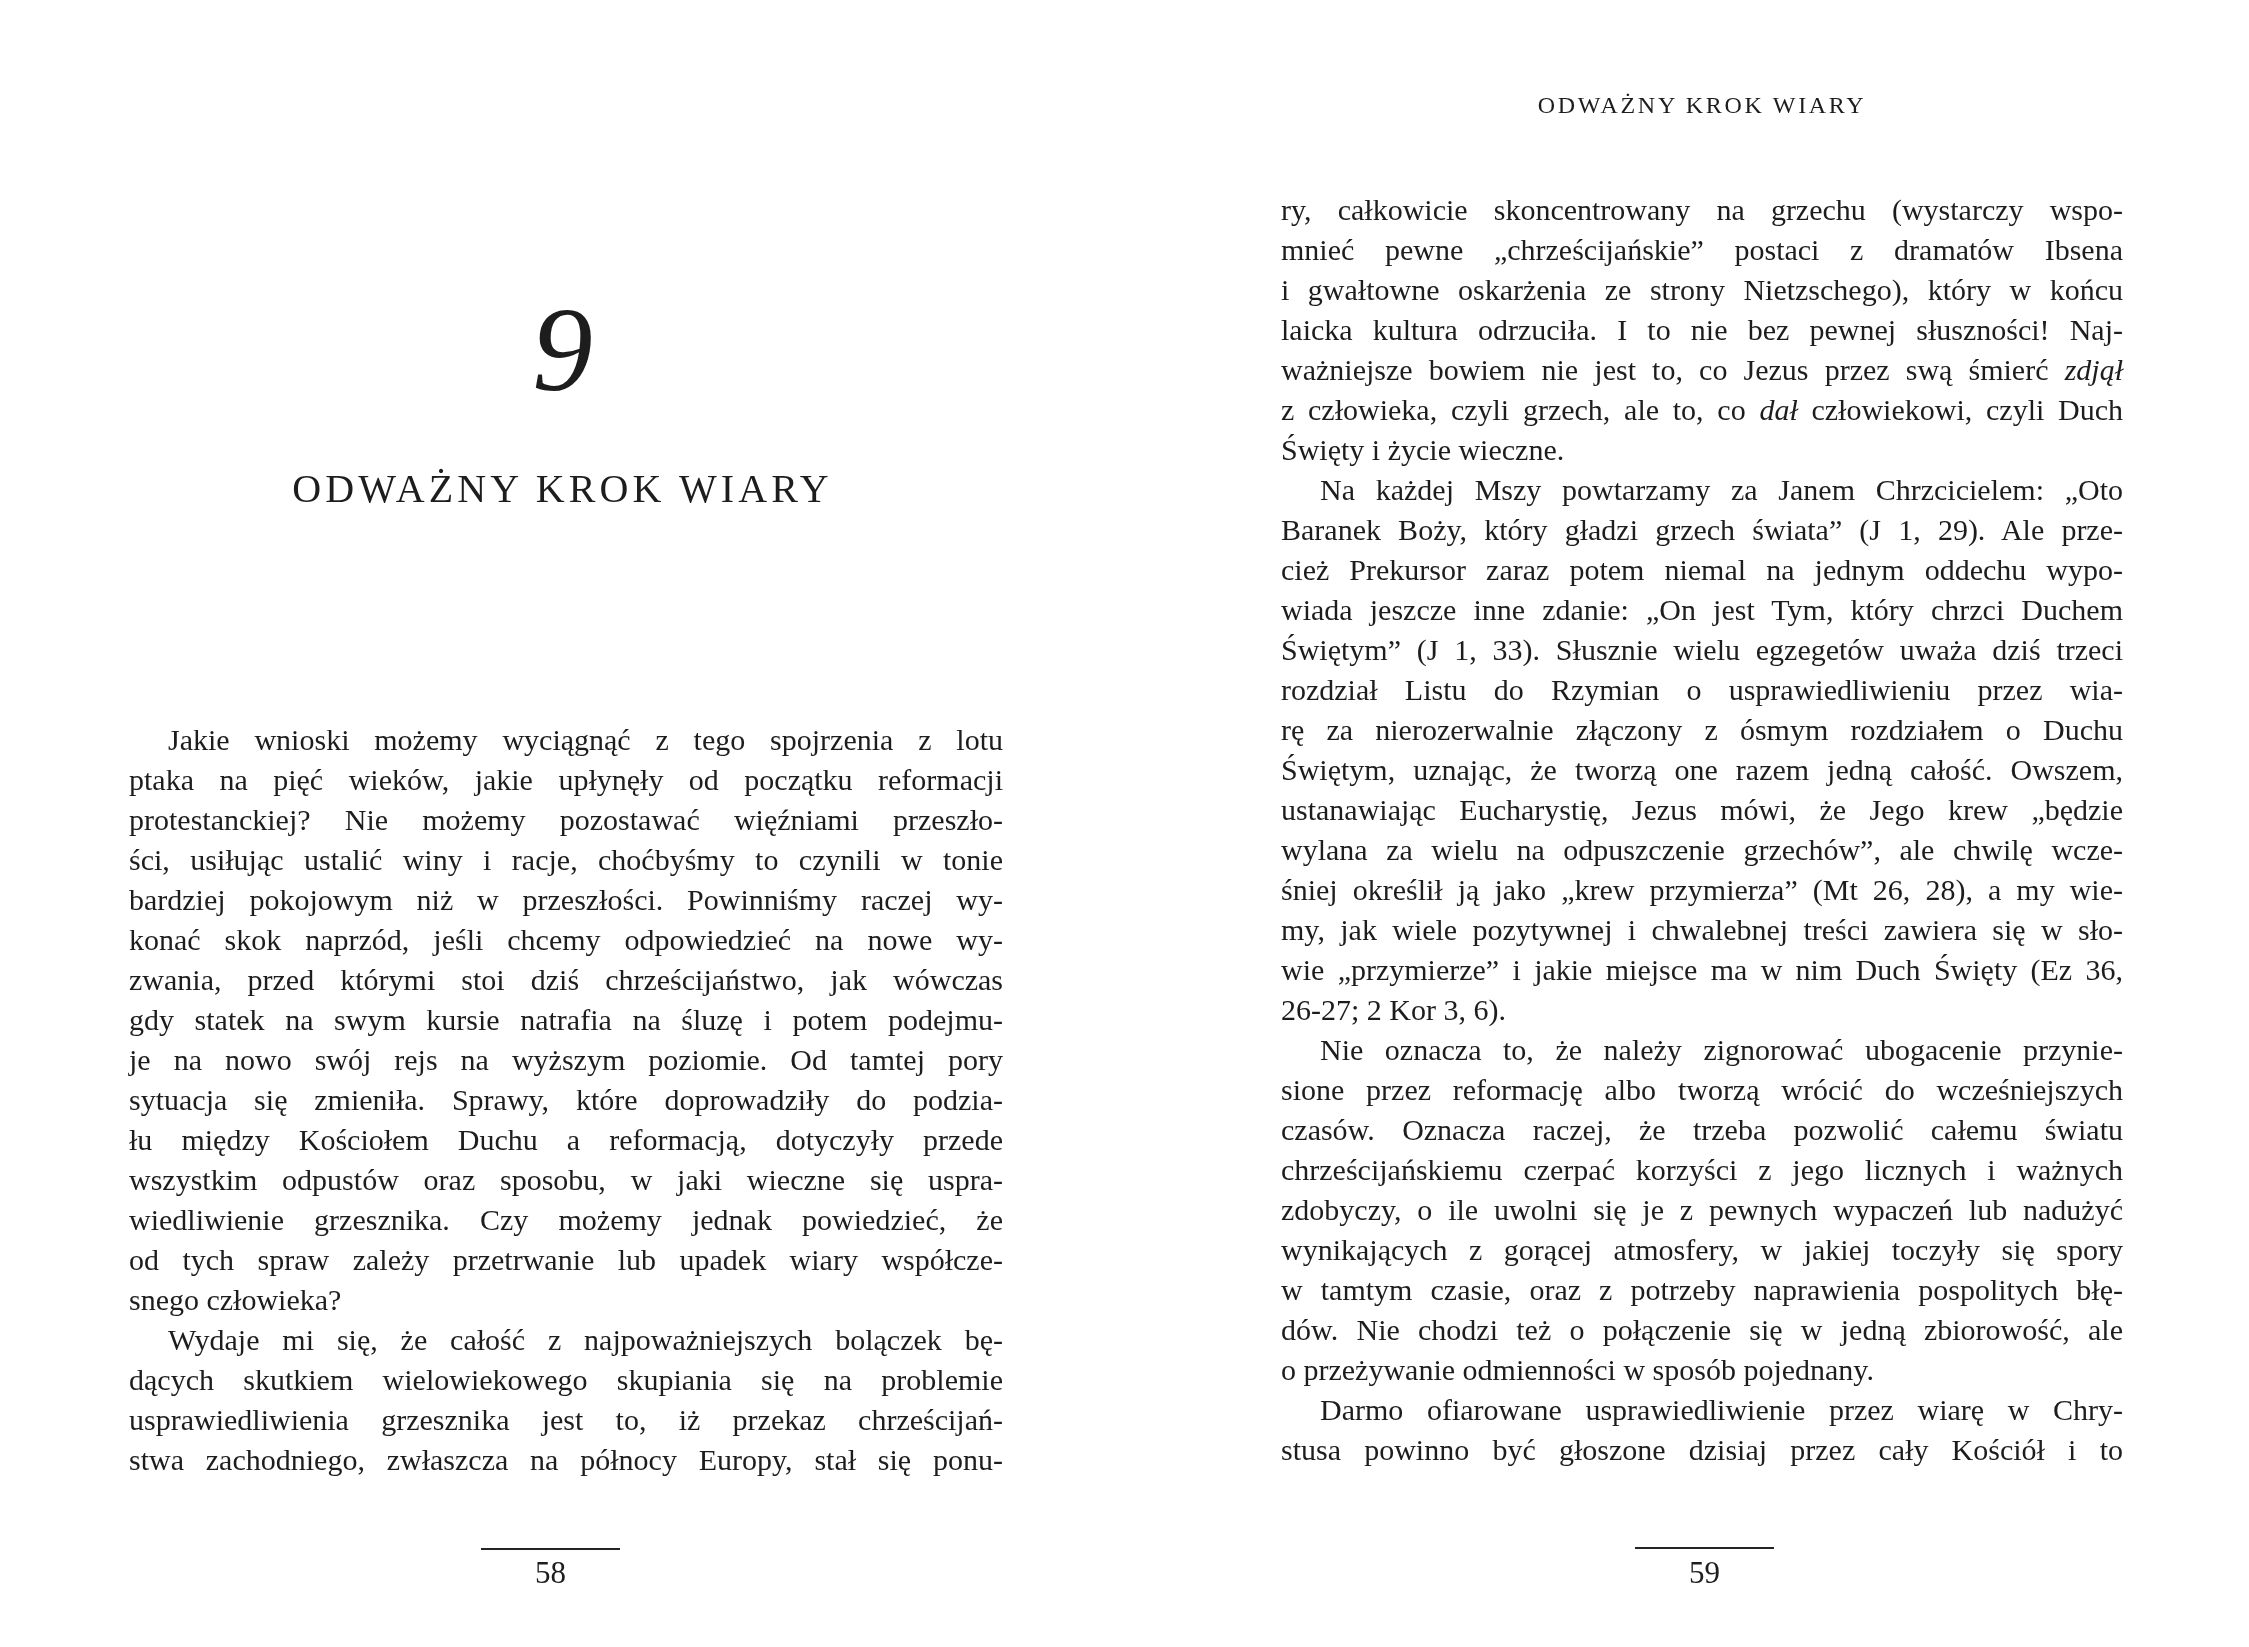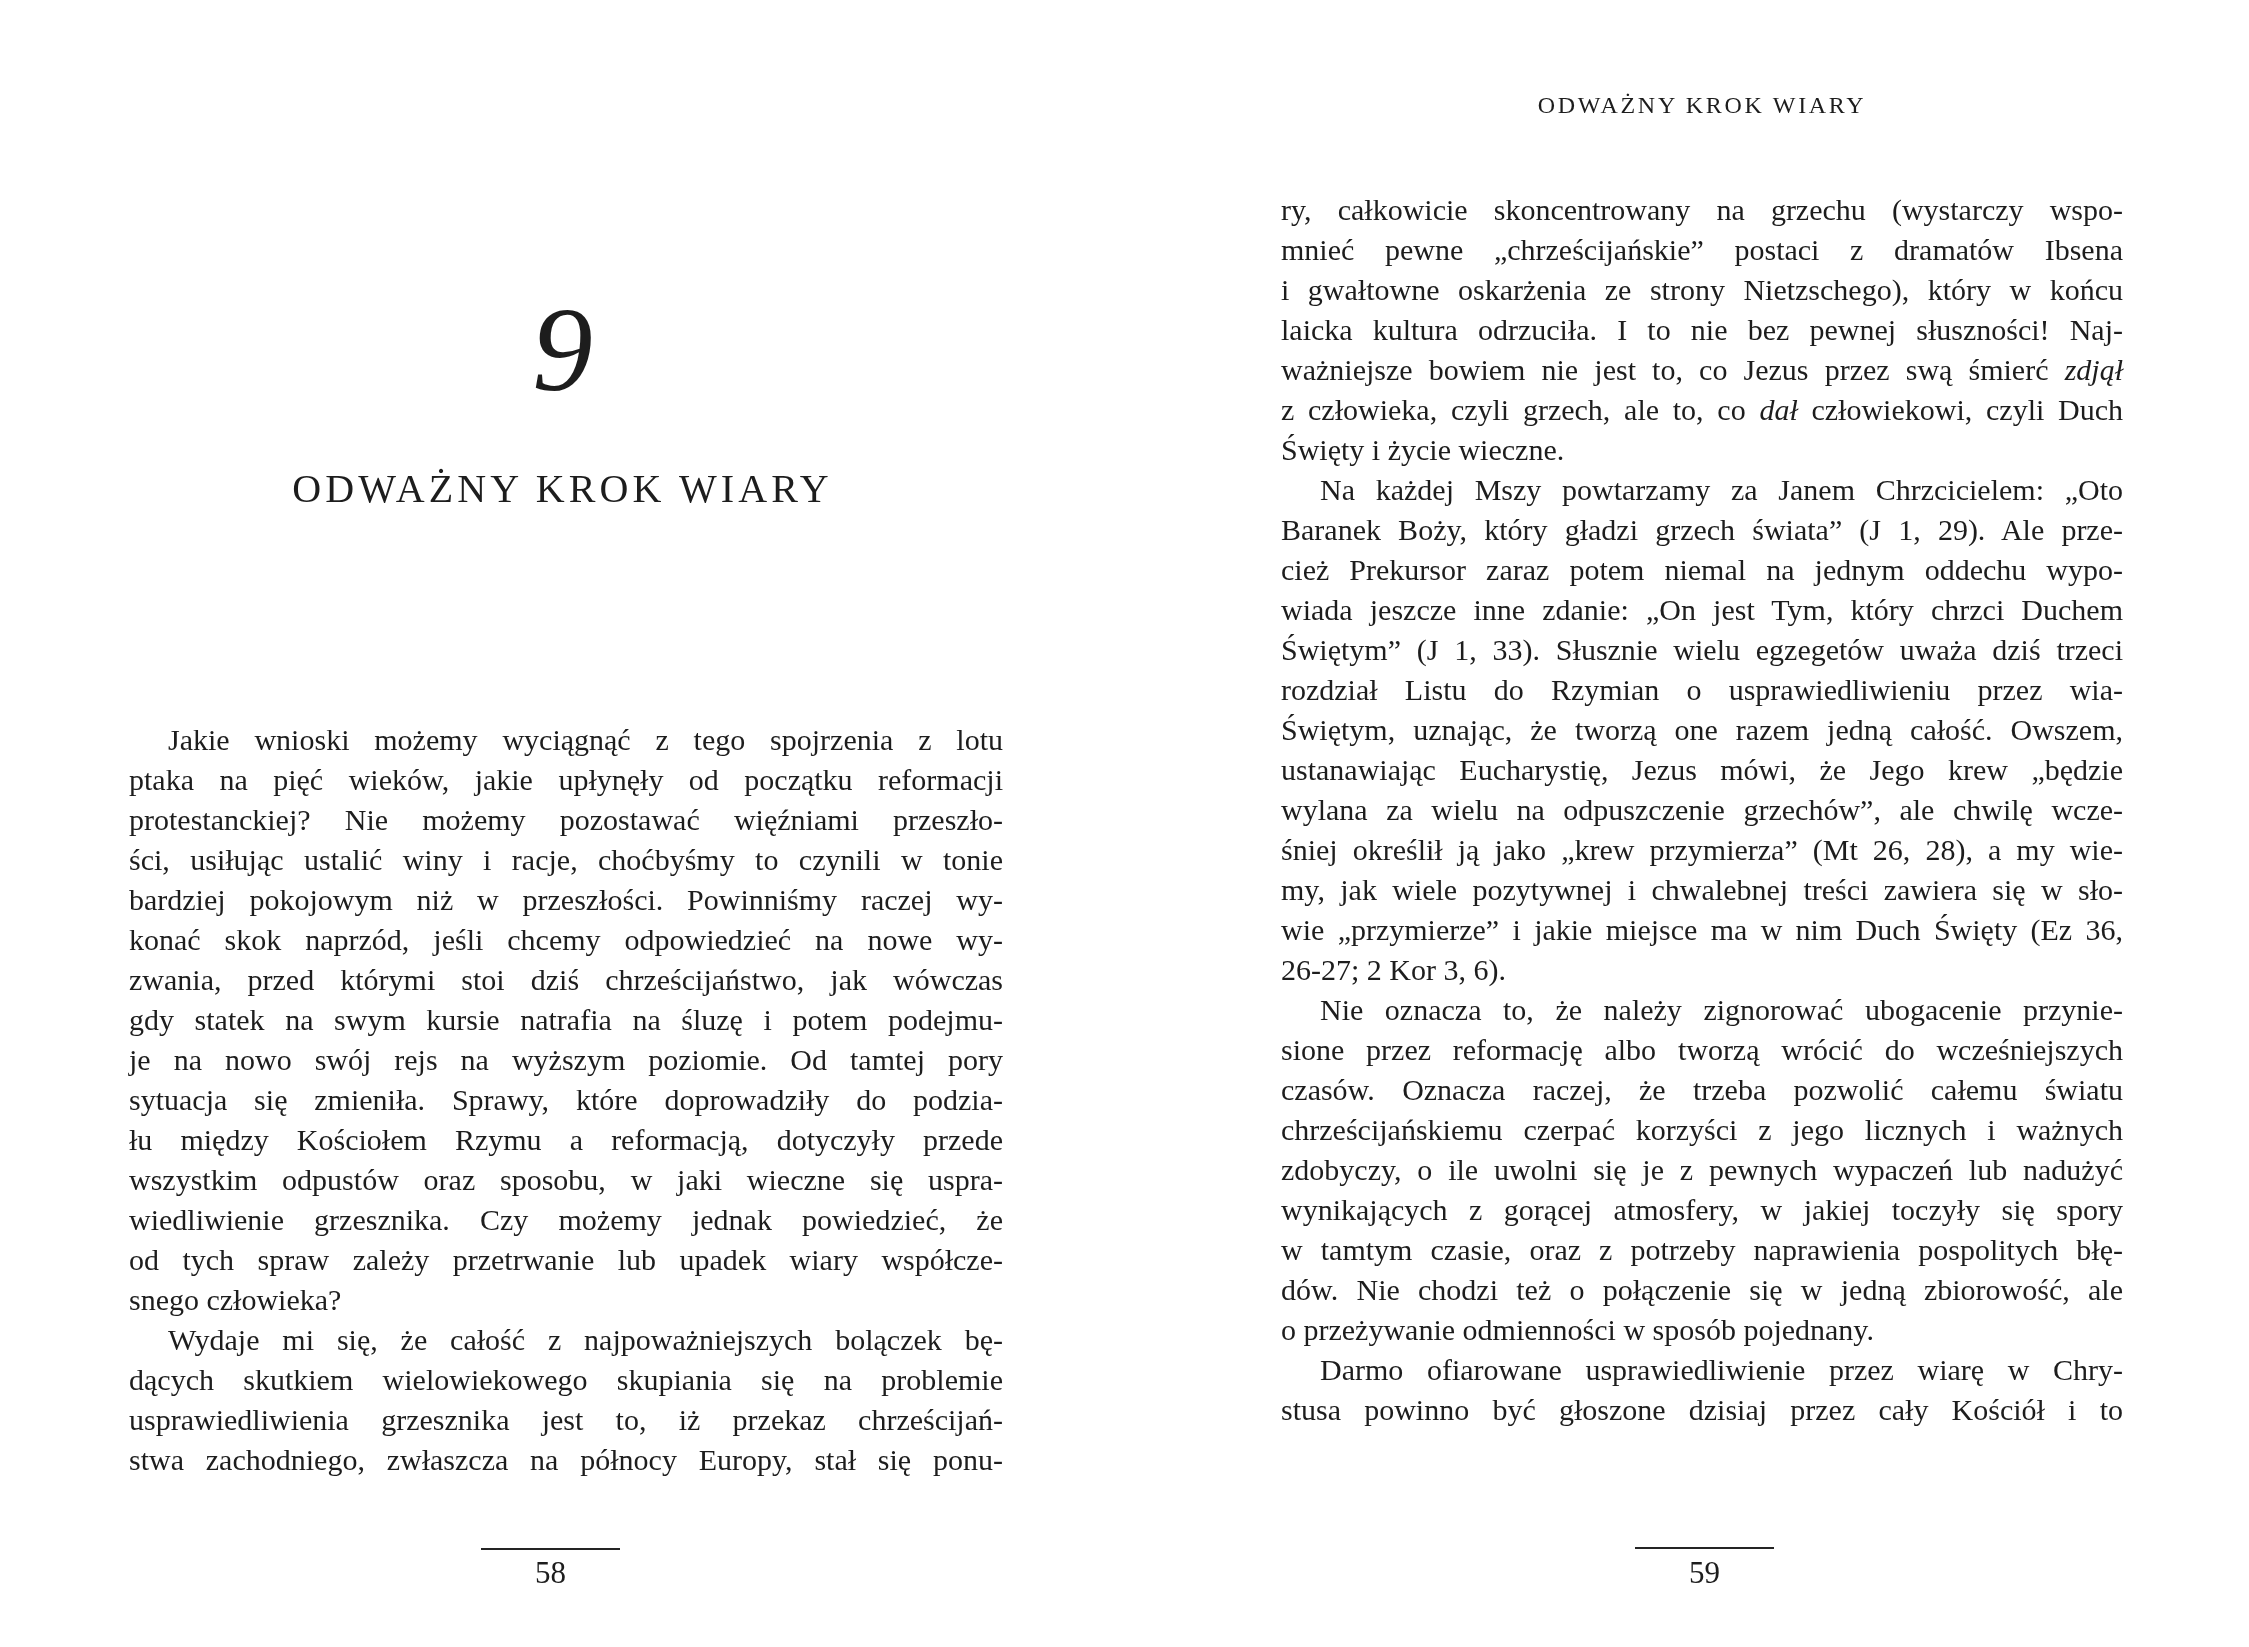--- a/index.html
+++ b/index.html
@@ -60,21 +60,21 @@
       <div class="line indent"><span>Jakie wnioski możemy wyciągnąć z tego spojrzenia z lotu</span></div>
       <div class="line"><span>ptaka na pięć wieków, jakie upłynęły od początku reformacji</span></div>
       <div class="line"><span>protestanckiej? Nie możemy pozostawać więźniami przeszło-</span></div>
       <div class="line"><span>ści, usiłując ustalić winy i racje, choćbyśmy to czynili w tonie</span></div>
       <div class="line"><span>bardziej pokojowym niż w przeszłości. Powinniśmy raczej wy-</span></div>
       <div class="line"><span>konać skok naprzód, jeśli chcemy odpowiedzieć na nowe wy-</span></div>
       <div class="line"><span>zwania, przed którymi stoi dziś chrześcijaństwo, jak wówczas</span></div>
       <div class="line"><span>gdy statek na swym kursie natrafia na śluzę i potem podejmu-</span></div>
       <div class="line"><span>je na nowo swój rejs na wyższym poziomie. Od tamtej pory</span></div>
       <div class="line"><span>sytuacja się zmieniła. Sprawy, które doprowadziły do podzia-</span></div>
-      <div class="line"><span>łu między Kościołem Rzymu a reformacją, dotyczyły przede</span></div>
+      <div class="line"><span>łu między Kościołem Duchu a reformacją, dotyczyły przede</span></div>
       <div class="line"><span>wszystkim odpustów oraz sposobu, w jaki wieczne się uspra-</span></div>
       <div class="line"><span>wiedliwienie grzesznika. Czy możemy jednak powiedzieć, że</span></div>
       <div class="line"><span>od tych spraw zależy przetrwanie lub upadek wiary współcze-</span></div>
       <div class="line end"><span>snego człowieka?</span></div>
       <div class="line indent"><span>Wydaje mi się, że całość z najpoważniejszych bolączek bę-</span></div>
       <div class="line"><span>dących skutkiem wielowiekowego skupiania się na problemie</span></div>
       <div class="line"><span>usprawiedliwienia grzesznika jest to, iż przekaz chrześcijań-</span></div>
       <div class="line"><span>stwa zachodniego, zwłaszcza na północy Europy, stał się ponu-</span></div>
     </div>
   <div class="pagenum-rule"></div>
@@ -90,20 +90,21 @@
       <div class="line"><span>laicka kultura odrzuciła. I to nie bez pewnej słuszności! Naj-</span></div>
       <div class="line"><span>ważniejsze bowiem nie jest to, co Jezus przez swą śmierć </span><i>zdjął</i></div>
       <div class="line"><span>z człowieka, czyli grzech, ale to, co </span><i>dał</i><span> człowiekowi, czyli Duch</span></div>
       <div class="line end"><span>Święty i życie wieczne.</span></div>
       <div class="line indent"><span>Na każdej Mszy powtarzamy za Janem Chrzcicielem: „Oto</span></div>
       <div class="line"><span>Baranek Boży, który gładzi grzech świata” (J 1, 29). Ale prze-</span></div>
       <div class="line"><span>cież Prekursor zaraz potem niemal na jednym oddechu wypo-</span></div>
       <div class="line"><span>wiada jeszcze inne zdanie: „On jest Tym, który chrzci Duchem</span></div>
       <div class="line"><span>Świętym” (J 1, 33). Słusznie wielu egzegetów uważa dziś trzeci</span></div>
       <div class="line"><span>rozdział Listu do Rzymian o usprawiedliwieniu przez wia-</span></div>
+      <div class="line"><span>rę za nierozerwalnie złączony z ósmym rozdziałem o Duchu</span></div>
       <div class="line"><span>Świętym, uznając, że tworzą one razem jedną całość. Owszem,</span></div>
       <div class="line"><span>ustanawiając Eucharystię, Jezus mówi, że Jego krew „będzie</span></div>
       <div class="line"><span>wylana za wielu na odpuszczenie grzechów”, ale chwilę wcze-</span></div>
       <div class="line"><span>śniej określił ją jako „krew przymierza” (Mt 26, 28), a my wie-</span></div>
       <div class="line"><span>my, jak wiele pozytywnej i chwalebnej treści zawiera się w sło-</span></div>
       <div class="line"><span>wie „przymierze” i jakie miejsce ma w nim Duch Święty (Ez 36,</span></div>
       <div class="line end"><span>26-27; 2 Kor 3, 6).</span></div>
       <div class="line indent"><span>Nie oznacza to, że należy zignorować ubogacenie przynie-</span></div>
       <div class="line"><span>sione przez reformację albo tworzą wrócić do wcześniejszych</span></div>
       <div class="line"><span>czasów. Oznacza raczej, że trzeba pozwolić całemu światu</span></div>

